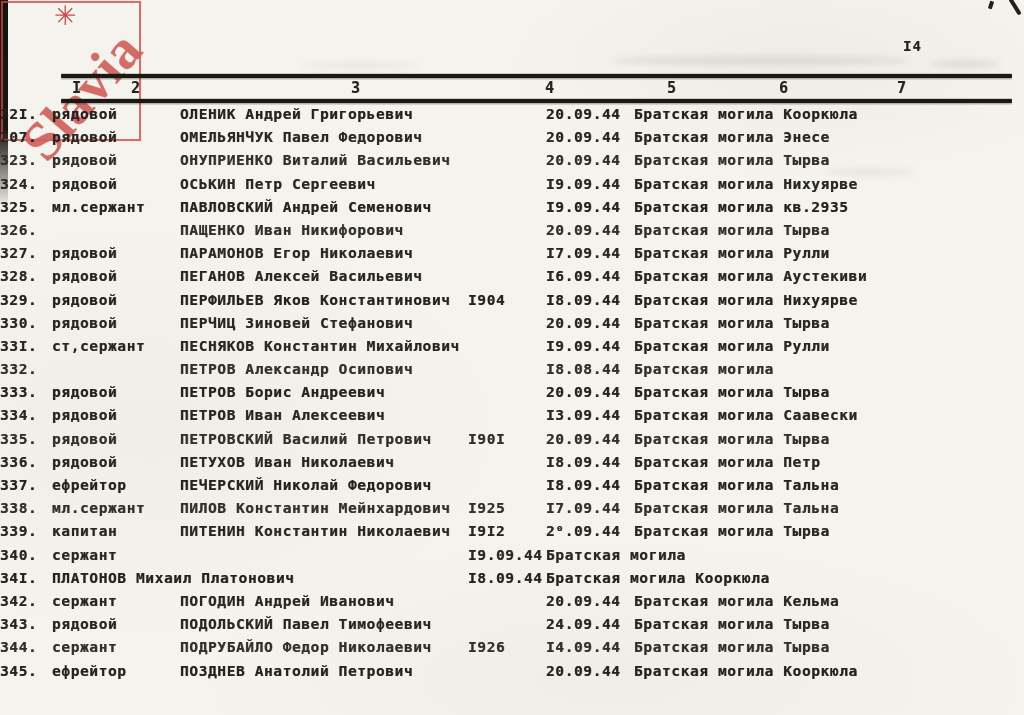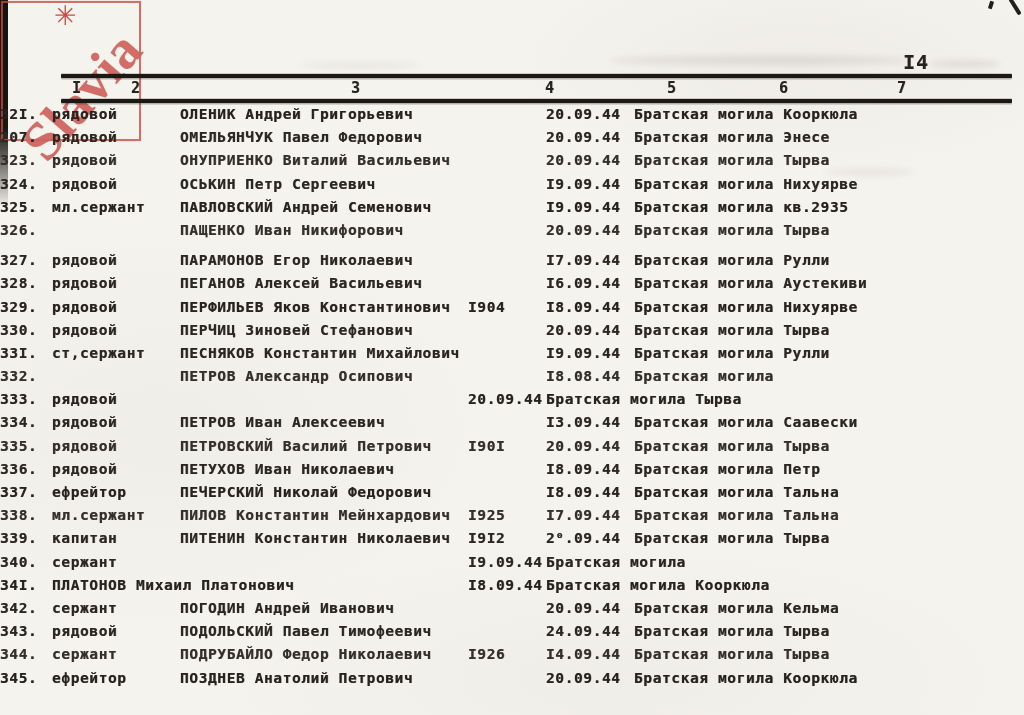--- a/index.html
+++ b/index.html
@@ -49,22 +49,22 @@
     text-shadow:0 0 1px rgba(206,99,95,0.5);
   }
   .stamp-sun{
     position:absolute;left:54px;top:2px;
     font-size:27px;line-height:1;color:rgba(200,62,55,0.92);
     font-family:"DejaVu Sans",sans-serif;
   }
 
   
   .page-number{
-    position:absolute;left:903px;top:50px;
-    font-size:20px;font-weight:bold;letter-spacing:1px;color:#26231e;
+    position:absolute;left:903px;top:38px;
+    font-size:14px;font-weight:bold;letter-spacing:1px;color:#26231e;
     text-shadow:0.4px 0.4px 0 rgba(38,35,30,0.45);
   }
 
   
   .rule{position:absolute;left:61px;right:12px;height:4px;background:#1c1915;
         box-shadow:0 1.5px 0 rgba(28,25,21,0.3), 0 -1px 0 rgba(28,25,21,0.18);border-radius:1px;}
   .rule.top{top:74px;}
   .rule.bottom{top:99px;}
   .col-headers{position:absolute;left:0;top:79px;width:1024px;height:20px;}
   .col-h{position:absolute;font-size:15px;font-weight:bold;color:#26231e;
@@ -78,21 +78,21 @@
   .col-h:nth-child(7){left:897px;}
 
   
   .table-rows{position:absolute;left:0;top:103px;width:1024px;}
   .row{
     display:grid;
     grid-template-columns:52px 128px 288px 78px 88px auto;
     height:23.2px;line-height:23.2px;
     white-space:nowrap;
   }
-  .row.gap{margin-top:7px;}
+  .row.gap{}
   .cell{
     font-size:14.5px;font-weight:bold;letter-spacing:0.6px;color:#2a2621;
     text-shadow:0.45px 0.45px 0 rgba(42,38,33,0.42), -0.2px 0 0 rgba(42,38,33,0.25);
     overflow:visible;
   }
   
   .row:nth-child(3n) .cell{color:#332f29;}
   .row:nth-child(4n+1) .cell{color:#262220;}
 </style>
 </head>
@@ -225,20 +225,21 @@
         <span class="cell num">332.</span>
         <span class="cell rank"></span>
         <span class="cell name">ПЕТРОВ Александр Осипович</span>
         <span class="cell year"></span>
         <span class="cell date">I8.08.44</span>
         <span class="cell burial">Братская могила</span>
       </div>
       <div class="row">
         <span class="cell num">333.</span>
         <span class="cell rank">рядовой</span>
+        <span class="cell name">ПЕТРОВ Борис Андреевич</span>
         <span class="cell year"></span>
         <span class="cell date">20.09.44</span>
         <span class="cell burial">Братская могила Тырва</span>
       </div>
       <div class="row">
         <span class="cell num">334.</span>
         <span class="cell rank">рядовой</span>
         <span class="cell name">ПЕТРОВ Иван Алексеевич</span>
         <span class="cell year"></span>
         <span class="cell date">I3.09.44</span>

